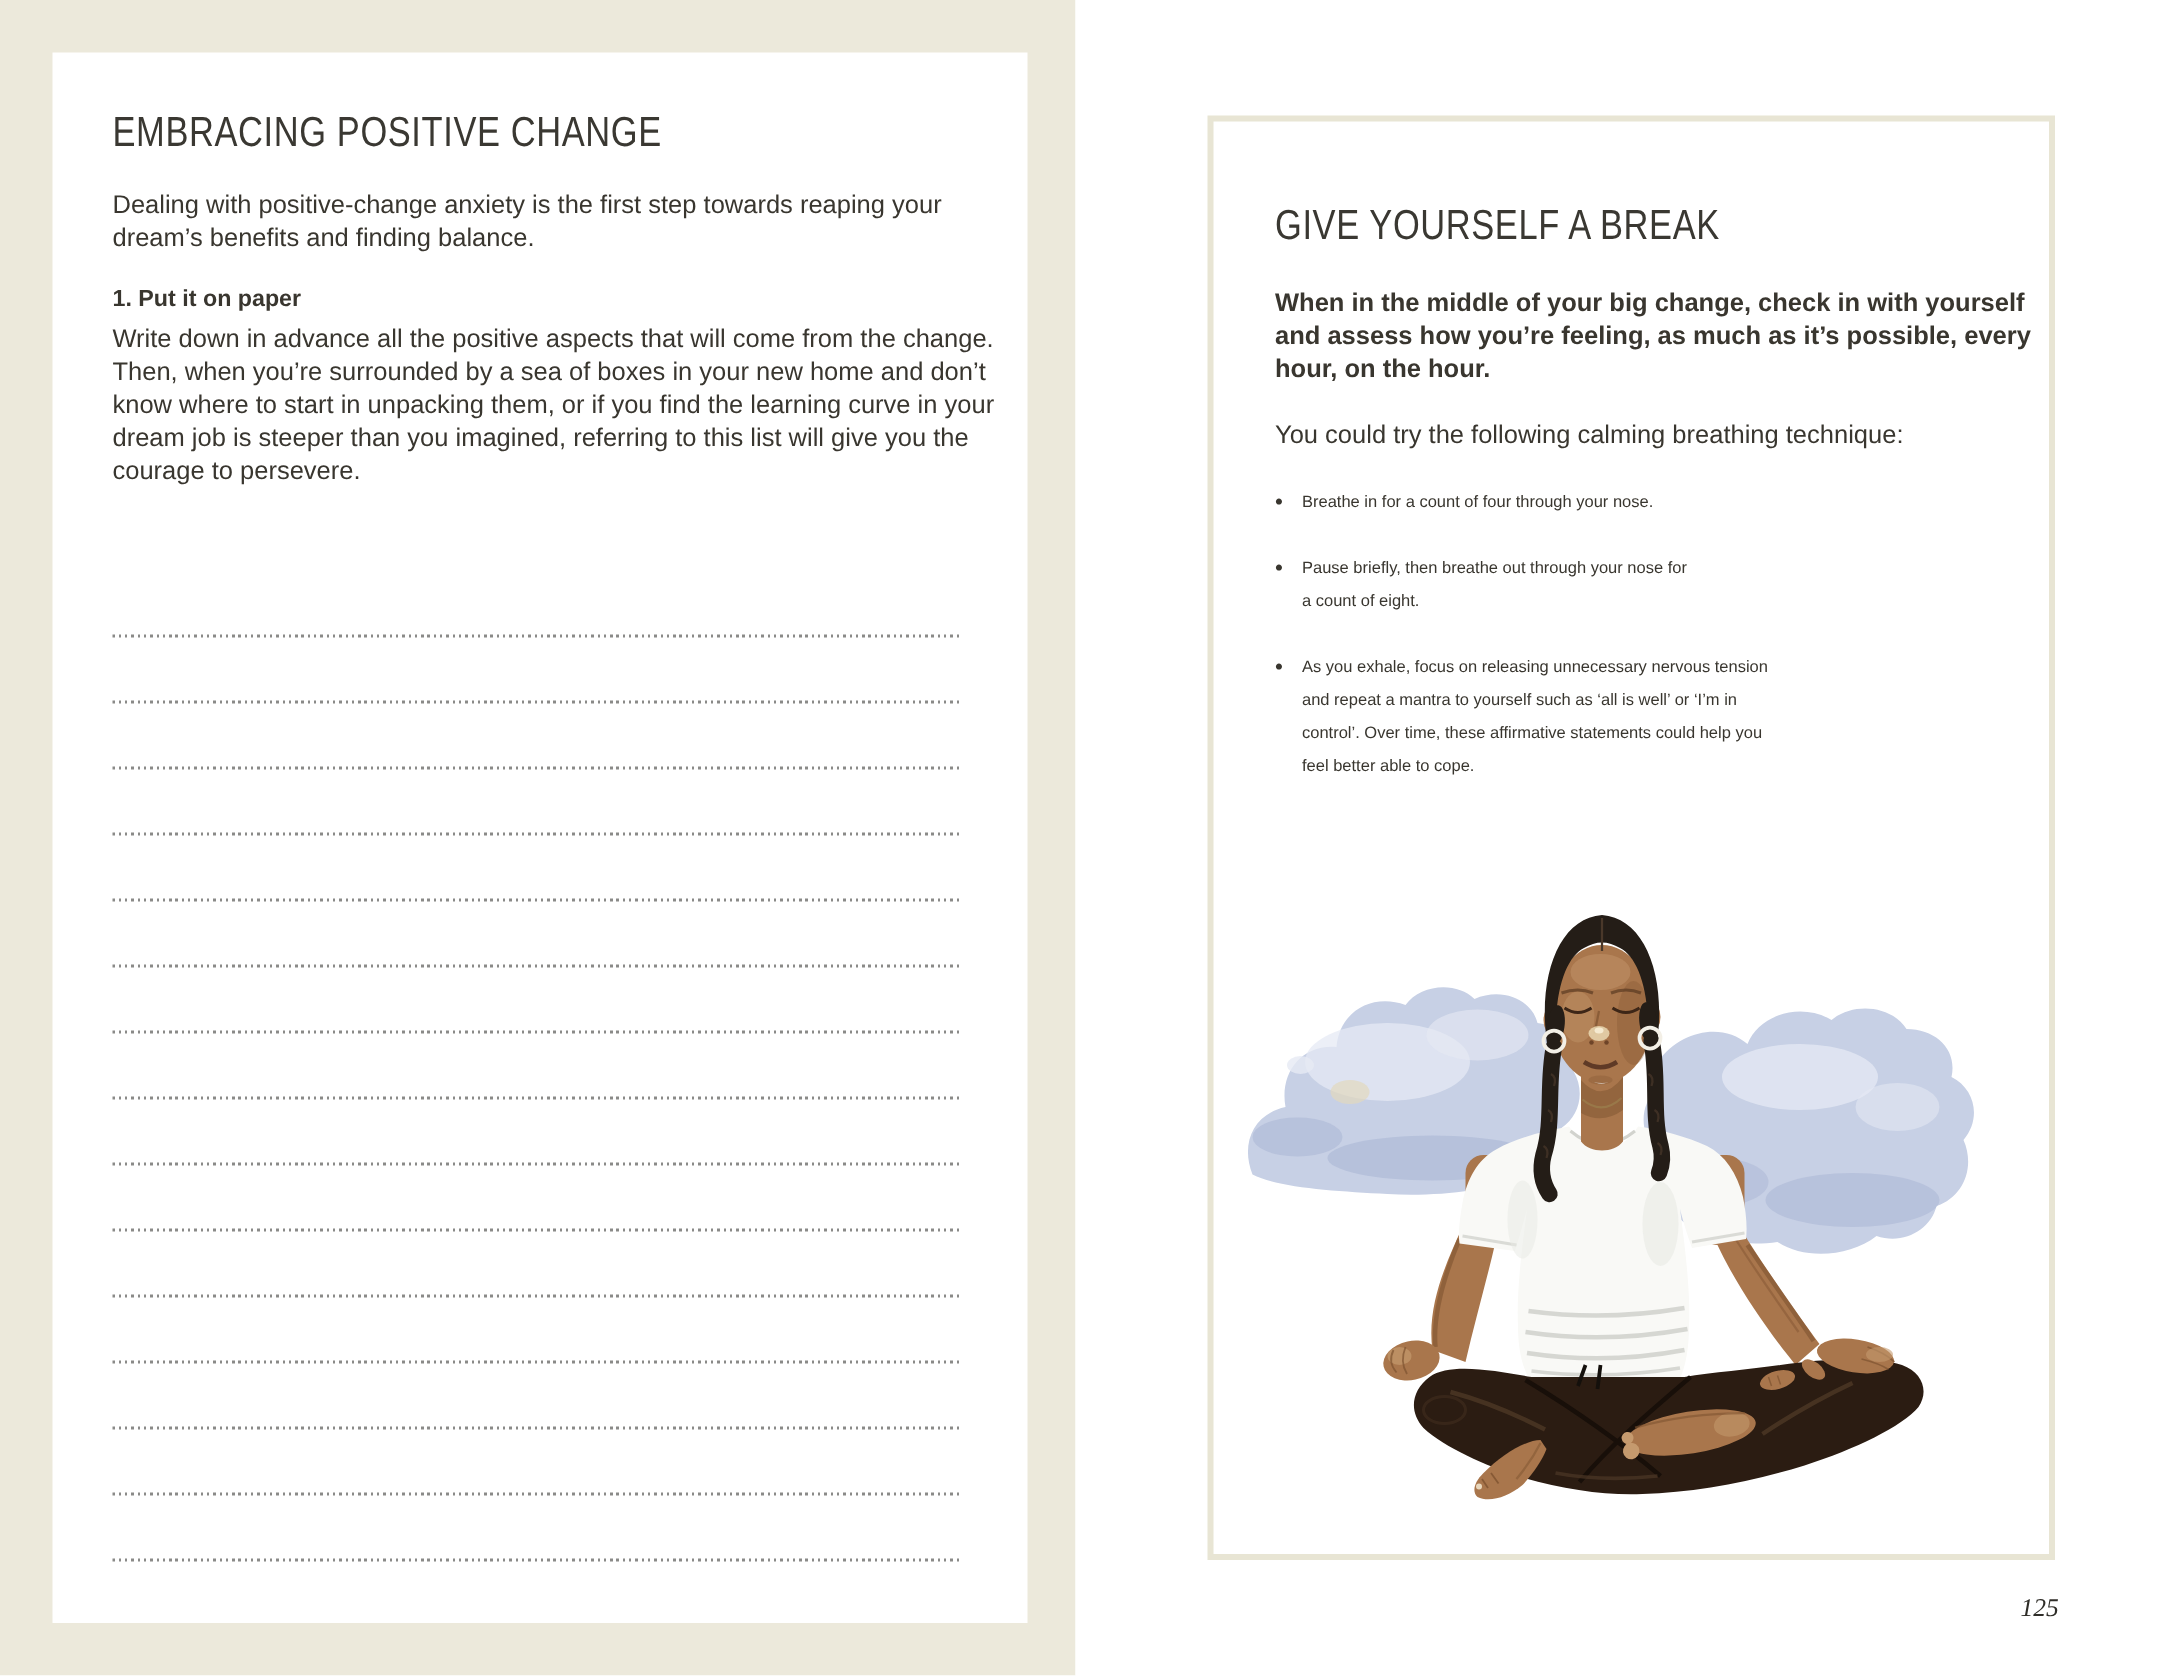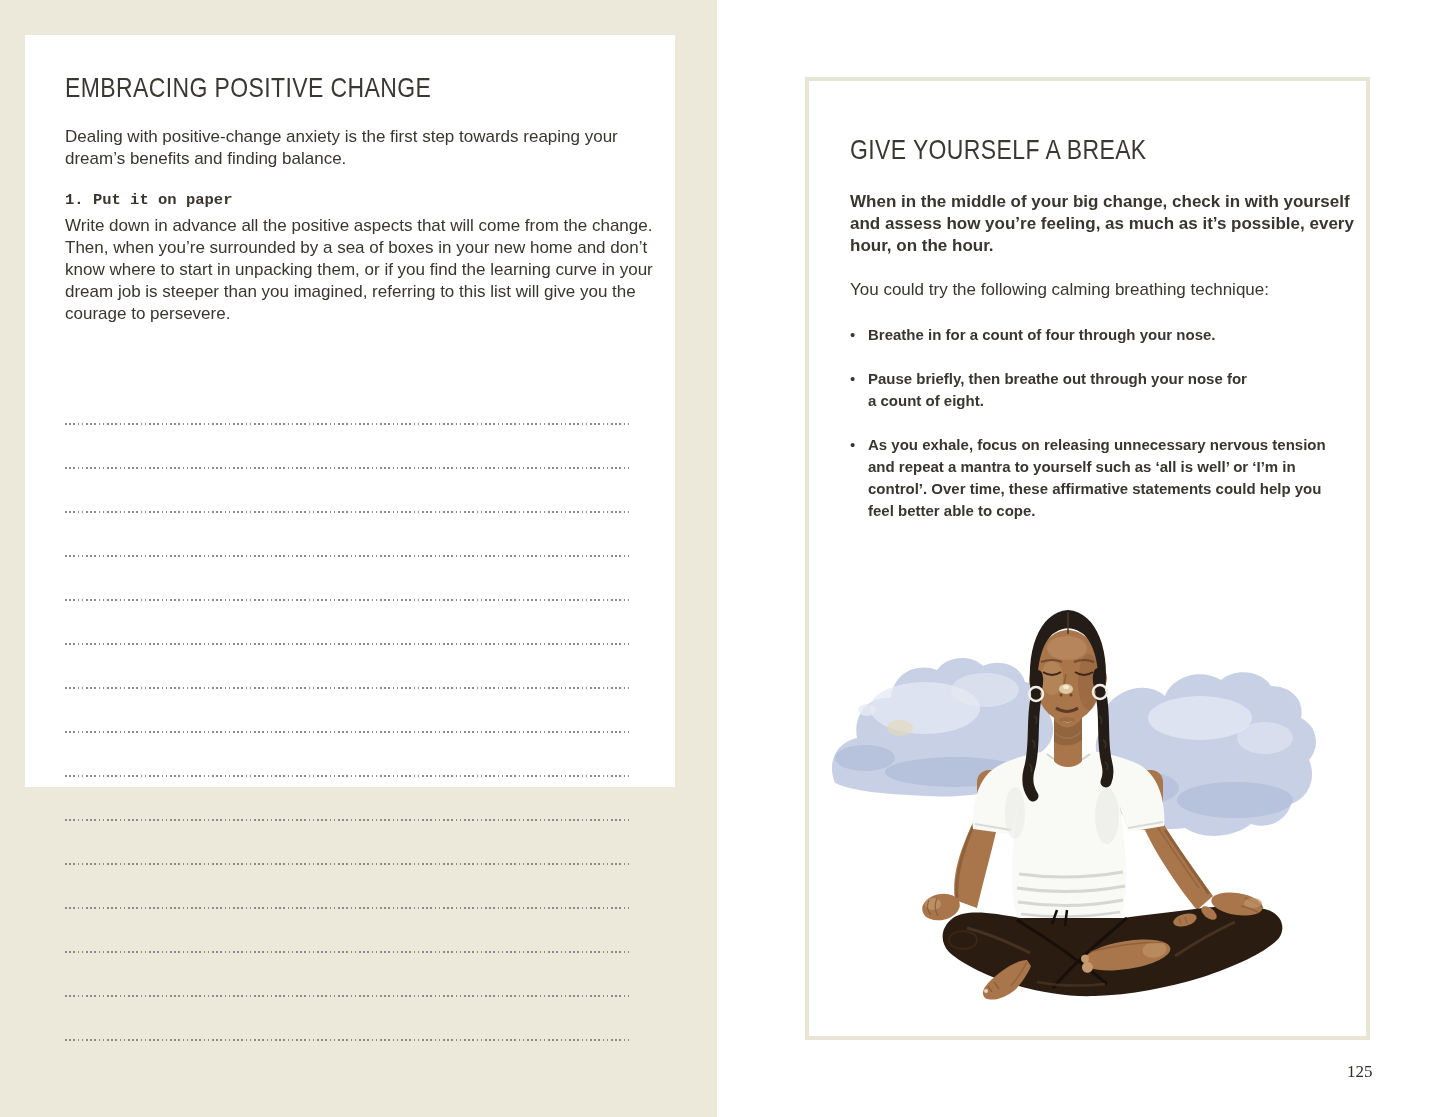--- a/index.html
+++ b/index.html
@@ -9,46 +9,46 @@
     --hair:#241D17; --cloud:#C7D0E5; --cloud_shadow:#A8B4D3; --cloud_light:#E6EAF4;
     --cloud_warm:#E3D8BD; --shirt:#F9F9F6; --shirt_fold:#D2D3CE;
     --pants:#2B1C12; --pants_light:#4D3826; --lips:#5F3A26; --eyeline:#3D2617;
   }
   *{margin:0;padding:0;box-sizing:border-box;}
   html,body{width:1445px;height:1117px;overflow:hidden;}
   body{font-family:"Liberation Sans","DejaVu Sans",sans-serif;background:var(--page);position:relative;}
   .left-bg{position:absolute;left:0;top:0;width:717px;height:1117px;background:var(--paper);}
   .right-bg{position:absolute;left:717px;top:0;width:728px;height:1117px;background:var(--page);}
 
-  .left-page{position:absolute;left:25px;top:35px;width:650px;height:752px;background:var(--page);}
+  .left-page{position:absolute;left:35px;top:35px;width:650px;height:1047px;background:var(--page);}
   .page-title{position:absolute;font-size:28px;font-weight:300;letter-spacing:.5px;color:var(--heading);white-space:nowrap;line-height:34px;}
   .page-title .scale{display:inline-block;transform:scaleX(.82);transform-origin:0 50%;}
   .lines{position:absolute;white-space:pre-line;font-size:17px;line-height:22px;color:var(--ink);}
   .subhead{position:absolute;font-size:15.5px;font-weight:700;line-height:22px;color:var(--ink);}
 
   .lp-title{left:40px;top:36px;}
   .lp-intro{left:40px;top:91px;}
-  .lp-subhead{left:40px;top:154px;font-family:Liberation Mono, monospace;}
+  .lp-subhead{left:40px;top:154px;}
   .lp-body{left:40px;top:180px;}
   .lp-prompt{left:40px;top:310px;}
   .write-lines{position:absolute;left:40px;top:346px;width:565px;}
   .write-line{height:44px;position:relative;}
   .write-line::after{content:"";position:absolute;left:0;right:0;bottom:0;height:2px;
     background:repeating-linear-gradient(90deg,var(--dots) 0 1.6px,transparent 1.6px 4.2px);}
 
   .frame{position:absolute;left:88px;top:77px;width:565px;height:963px;border:4px solid var(--frame);background:var(--page);overflow:hidden;}
   .rp-title{left:41px;top:52px;}
   .rp-intro{left:41px;top:110px;font-weight:bold;}
   .rp-lead{left:41px;top:198px;text-align:center;}
   .bullets{position:absolute;left:41px;top:243px;list-style:none;}
   .bullets li{display:flex;margin-bottom:22px;}
   .bullets .dot{width:18px;flex:0 0 18px;font-size:15px;line-height:22px;color:var(--ink);}
-  .bullets .btxt{white-space:pre-line;font-size:15px;line-height:22px;color:var(--ink);font-weight:bold;}
+  .bullets .btxt{white-space:pre-line;font-size:11px;line-height:22px;color:var(--ink);}
   .illustration{position:absolute;left:-4px;top:477px;width:565px;height:480px;}
-  .page-number{position:absolute;left:630px;top:1062px;font-family:"Liberation Serif","DejaVu Serif",serif;font-size:17px;color:var(--pagenum);}
+  .page-number{position:absolute;left:630px;top:1062px;font-family:"Liberation Serif","DejaVu Serif",serif;font-size:17px;color:var(--pagenum);font-style:italic;}
 
   
   .c-skin{fill:var(--skin);} .c-skinsh{fill:var(--skin_shadow);} .c-skinlt{fill:var(--skin_light);}
   .c-hair{fill:var(--hair);} .c-cloud{fill:var(--cloud);} .c-cloudsh{fill:var(--cloud_shadow);}
   .c-cloudlt{fill:var(--cloud_light);} .c-shirt{fill:var(--shirt);} .c-pants{fill:var(--pants);}
   .s-fold{stroke:var(--shirt_fold);fill:none;} .s-skinsh{stroke:var(--skin_shadow);fill:none;}
   .s-hair{stroke:var(--hair);fill:none;} .s-pantslt{stroke:var(--pants_light);fill:none;}
 </style>
 </head>
 <body>

